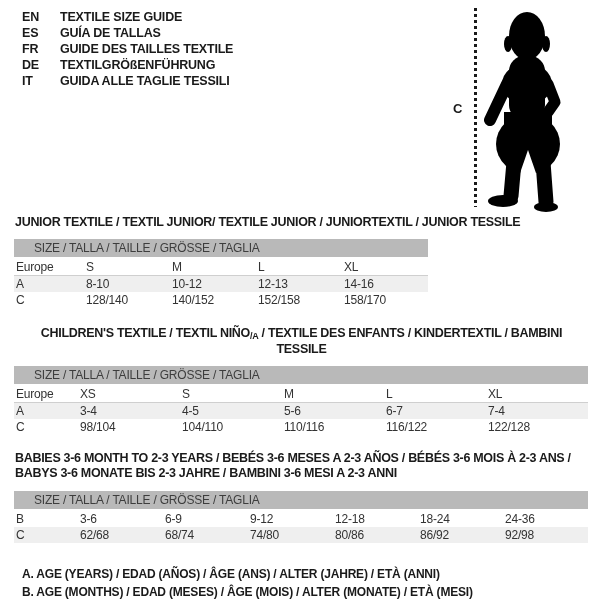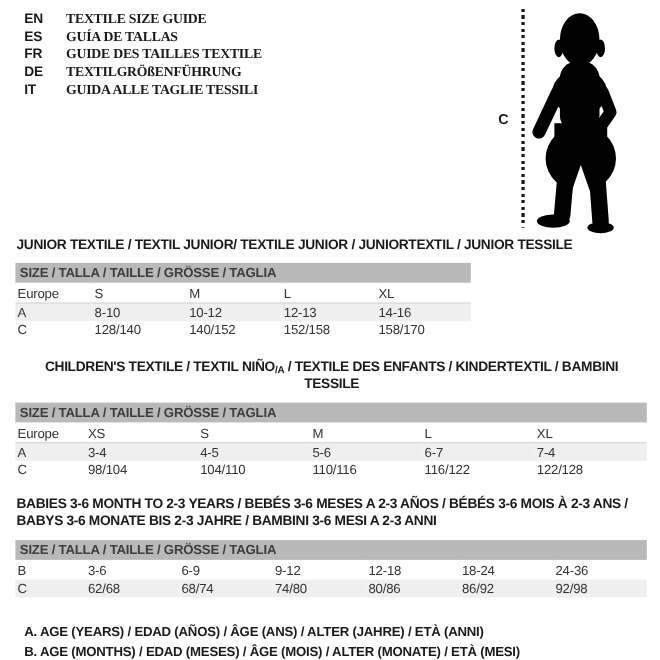--- a/index.html
+++ b/index.html
@@ -4,38 +4,38 @@
 <style>
   * { margin:0; padding:0; box-sizing:border-box; }
   html,body { width:600px; height:600px; }
   body { font-family:"Liberation Sans", sans-serif; background:#ffffff; color:#1a1a1a; }
   .page { position:relative; width:600px; height:600px; background:#fff; overflow:hidden; }
 
   
   .lang-list { position:absolute; top:9px; left:22px; }
   .lang-row { display:flex; line-height:16px; }
   .lang-code { width:38px; font-weight:bold; font-size:12.5px; letter-spacing:-0.2px; }
-  .lang-title { font-weight:bold; font-size:12.5px; letter-spacing:-0.2px;font-family:Liberation Serif, serif; }
+  .lang-title { font-weight:bold; font-size:12.5px; letter-spacing:-0.2px; }
 
   
   .dash-line { position:absolute; left:474px; top:8px; width:3px; height:199px;
       background:repeating-linear-gradient(to bottom,#1a1a1a 0 3px,transparent 3px 6px); }
   .fig-label { position:absolute; left:453px; top:101px; font-weight:bold; font-size:13px; }
   .silhouette { position:absolute; left:482px; top:4px; }
 
   
   .content { position:absolute; top:216px; left:14px; width:574px; }
   .sec-heading { font-weight:bold; font-size:12.5px; letter-spacing:-0.3px; line-height:13px; margin:0 0 10px 1px; }
   .sec-heading .subscript { font-size:9px; vertical-align:-2px; }
   .heading-2 { margin-top:19px;text-align:center; }
   .heading-3 { margin-top:16px; line-height:15px; }
 
   table.size-table { border-collapse:collapse; table-layout:fixed; }
   table.size-table td { font-size:12px; line-height:14px; padding:1px 2px; color:#333; letter-spacing:-0.2px; }
-  tr.bar-row td { background:#b9b9b9; color:#3d3d3d; text-align:left; padding:2px 4px; letter-spacing:-0.2px; border-bottom:2px solid #fff;font-weight:bold; }
+  tr.bar-row td { background:#b9b9b9; color:#3d3d3d; text-align:left; padding:2px 20px; letter-spacing:-0.2px; border-bottom:2px solid #fff; }
   td.fc { text-align:left; padding-left:3px; }
   tr.rule td { border-bottom:1px solid #cfcfcf; }
   tr.alt td { background:#efefef; }
   .tbl-junior { width:414px; }
   .tbl-full { width:574px; }
 
   .footnotes { margin-top:22px; margin-left:8px; }
   .footnote { font-weight:bold; font-size:12px; line-height:18px; letter-spacing:-0.2px; }
 </style>
 </head>

